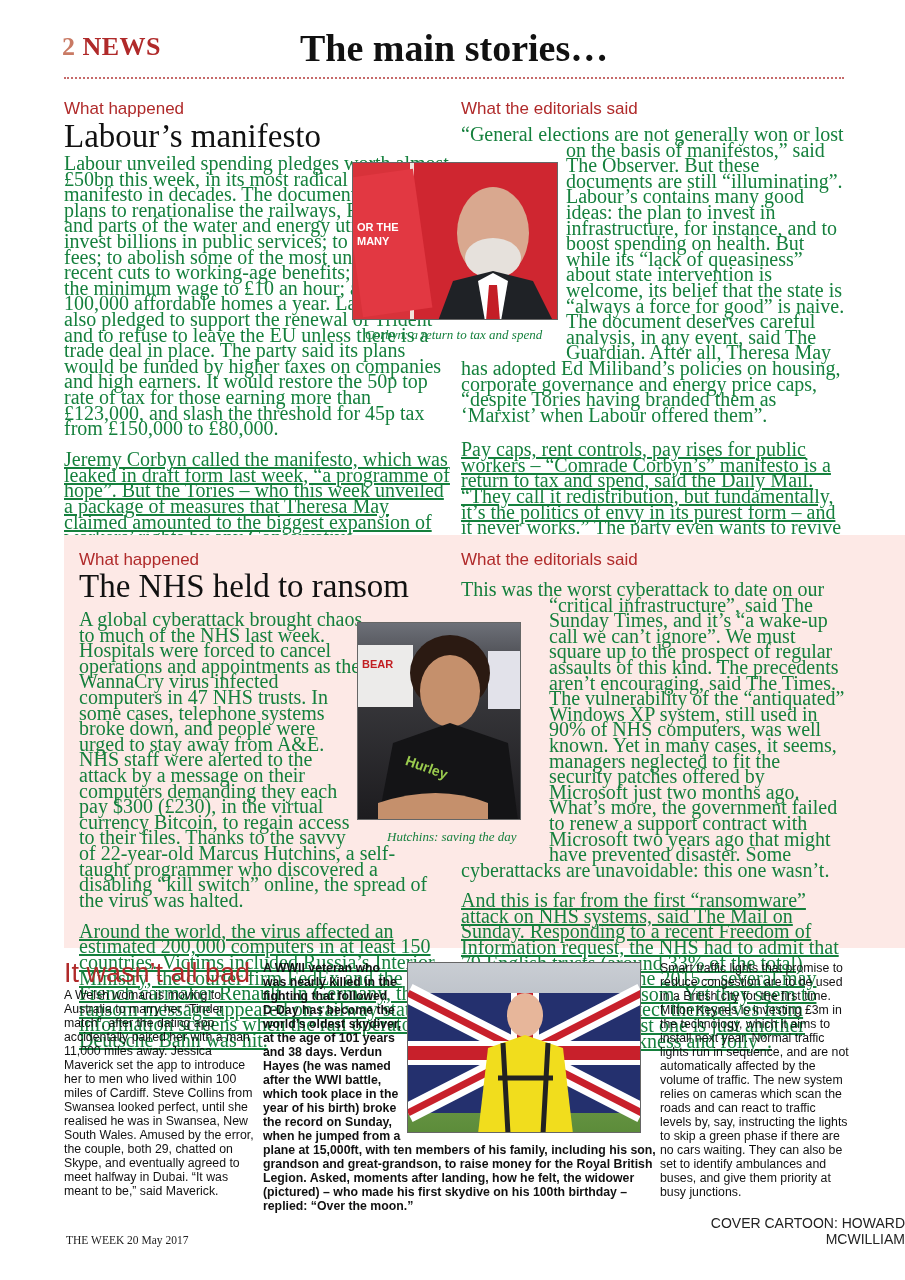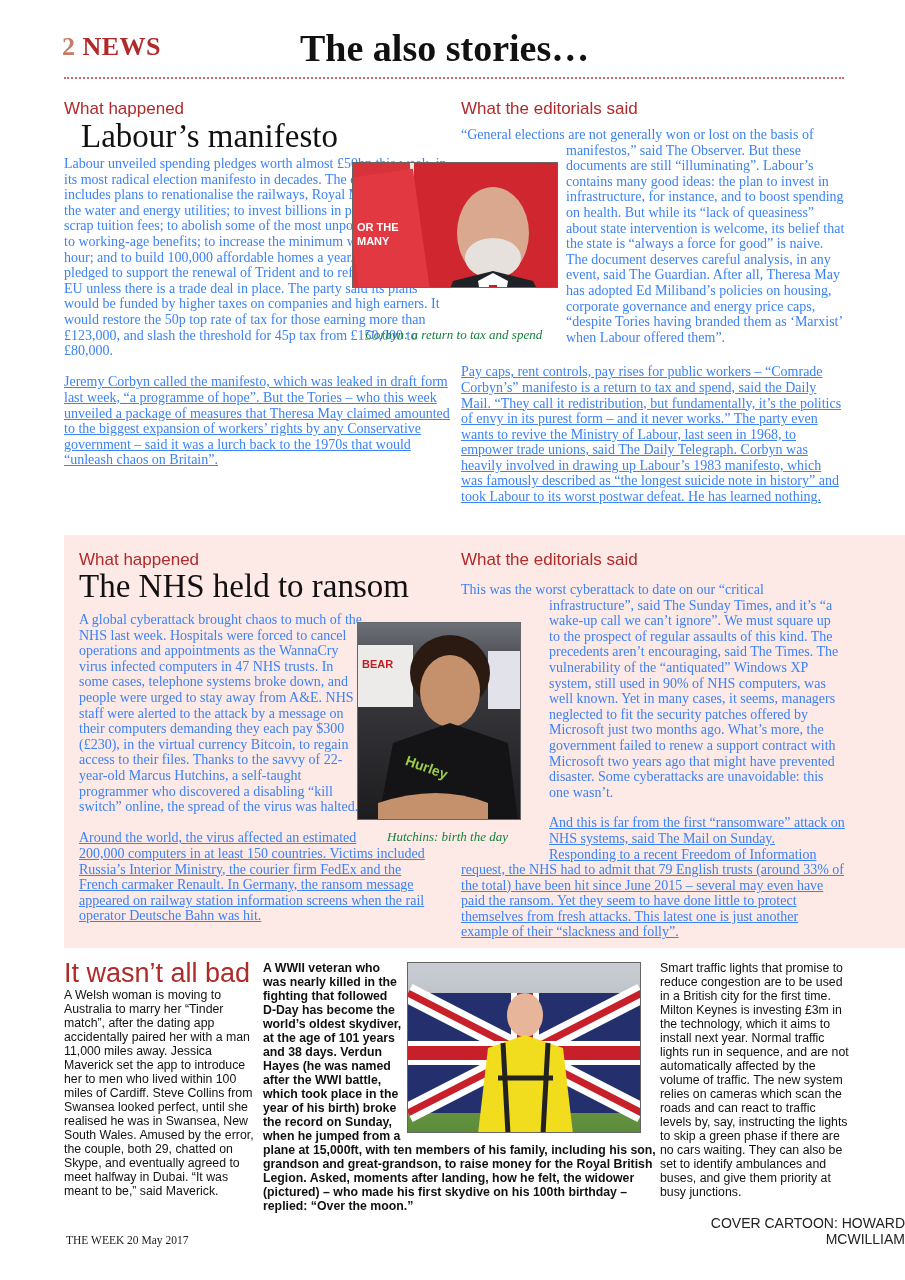--- a/index.html
+++ b/index.html
@@ -9,21 +9,21 @@
   .abs { position: absolute; }
 
   
   .section-label { left: 62px; top: 32px; font-family: "Liberation Serif", serif; font-size: 26px; color: #b02a2a; letter-spacing: 0.5px; font-weight: bold; }
   .section-label .num { color: #c97a64; }
   .page-title { left: 300px; top: 26px; font-family: "Liberation Serif", serif; font-size: 38px; font-weight: bold; color: #111; }
   .dotted-rule { left: 64px; top: 77px; width: 780px; border-top: 2px dotted #c66a6a; }
 
   .kicker { font-family: "Liberation Sans", sans-serif; font-size: 17px; color: #b02a2a; }
   .headline { font-family: "Liberation Serif", serif; font-size: 33px; color: #111; line-height: 1; }
-  .body { font-family: "Liberation Serif", serif; font-size: 14px; line-height: 15.6px; color: #3b82f6; }
+  .body { font-family: "Liberation Serif", serif; font-size: 20px; line-height: 15.6px; color: #15803d; }
   .body p { margin-bottom: 15.6px; }
   .body p:last-child { margin-bottom: 0; text-decoration: underline; }
 
   .caption { font-family: "Liberation Serif", serif; font-style: italic; font-size: 13px; color: #15803d; }
 
   
   .photo { border: 1px solid #666; overflow: hidden; }
   .photo-corbyn { background: linear-gradient(90deg, #d8323a 0%, #d8323a 28%, #f1e4dc 28%, #f1e4dc 30%, #cf2630 30%, #cf2630 100%); }
   .photo-hutchins { background: linear-gradient(180deg, #6d7078 0%, #3a3a3e 30%, #1d1c1f 100%); }
   .photo-hayes { background: linear-gradient(180deg, #c9cdd3 0%, #b6bcc4 35%, #7aa153 55%, #5c8c3a 100%); }
@@ -39,33 +39,33 @@
   .float-l { float: left; }
   .float-r { float: right; }
 </style>
 </head>
 <body>
 
 <div class="abs section-label">
   <span class="num">2</span>
   <span>NEWS</span>
 </div>
-<div class="abs page-title">The also stories…</div>
+<div class="abs page-title">The main stories…</div>
 <div class="abs dotted-rule"></div>
 
 <div class="abs kicker" style="left:64px; top:99px;">What happened</div>
-<div class="abs headline" style="left:81px; top:120px;">Labour’s manifesto</div>
+<div class="abs headline" style="left:64px; top:120px;">Labour’s manifesto</div>
 
 <div class="abs body" style="left:64px; top:156px; width:390px;">
   <div class="float-r" style="width:0; height:180px;"></div>
   <p>Labour unveiled spending pledges worth almost £50bn this week, in its most radical election manifesto in decades. The document includes plans to renationalise the railways, Royal Mail, and parts of the water and energy utilities; to invest billions in public services; to scrap tuition fees; to abolish some of the most unpopular recent cuts to working-age benefits; to increase the minimum wage to £10 an hour; and to build 100,000 affordable homes a year. Labour has also pledged to support the renewal of Trident and to refuse to leave the EU unless there is a trade deal in place. The party said its plans would be funded by higher taxes on companies and high earners. It would restore the 50p top rate of tax for those earning more than £123,000, and slash the threshold for 45p tax from £150,000 to £80,000.</p>
   <p>Jeremy Corbyn called the manifesto, which was leaked in draft form last week, “a programme of hope”. But the Tories – who this week unveiled a package of measures that Theresa May claimed amounted to the biggest expansion of workers’ rights by any Conservative government – said it was a lurch back to the 1970s that would “unleash chaos on Britain”.</p>
 </div>
 
-<div class="abs photo photo-corbyn" style="left:352px; top:162px; width:206px; height:126px;">
+<div class="abs photo photo-corbyn" style="left:352px; top:162px; width:206px; height:158px;">
   <svg width="206" height="158" viewBox="0 0 206 158">
     <rect x="0" y="10" width="70" height="140" fill="#e23842" transform="rotate(-8 35 80)"></rect>
     <text x="4" y="68" fill="#fff" font-family="Liberation Sans, sans-serif" font-size="11" font-weight="bold">OR THE</text>
     <text x="4" y="82" fill="#fff" font-family="Liberation Sans, sans-serif" font-size="11" font-weight="bold">MANY</text>
     <ellipse cx="140" cy="70" rx="36" ry="46" fill="#d9a88f"></ellipse>
     <ellipse cx="140" cy="95" rx="28" ry="20" fill="#e6e1dc"></ellipse>
     <path d="M85 158 L100 118 L140 108 L180 118 L200 158 Z" fill="#1f2226"></path>
     <path d="M125 118 L140 110 L155 118 L148 158 L132 158 Z" fill="#ffffff"></path>
     <path d="M136 122 L144 122 L147 158 L133 158 Z" fill="#c41e26"></path>
   </svg>
@@ -95,21 +95,21 @@
     <rect x="0" y="22" width="55" height="62" fill="#ecebea"></rect>
     <text x="4" y="45" fill="#c21e22" font-family="Liberation Sans, sans-serif" font-size="11" font-weight="bold">BEAR</text>
     <rect x="130" y="28" width="41" height="58" fill="#e2e2ea"></rect>
     <ellipse cx="92" cy="50" rx="40" ry="38" fill="#2b1a12"></ellipse>
     <ellipse cx="92" cy="68" rx="30" ry="36" fill="#c5906c"></ellipse>
     <path d="M20 198 L35 120 L92 100 L150 120 L160 198 Z" fill="#141416"></path>
     <text x="45" y="150" fill="#9acb4e" font-family="Liberation Sans, sans-serif" font-size="14" font-weight="bold" transform="rotate(20 70 150)">Hurley</text>
     <path d="M20 180 Q80 160 130 180 L130 198 L20 198 Z" fill="#c5906c"></path>
   </svg>
 </div>
-<div class="abs caption" style="left:387px; top:829px;">Hutchins: birth the day</div>
+<div class="abs caption" style="left:387px; top:829px;">Hutchins: saving the day</div>
 
 <div class="abs kicker" style="left:461px; top:550px;">What the editorials said</div>
 <div class="abs body" style="left:461px; top:582px; width:384px;">
   <div class="float-l" style="width:0; height:31px; clear:left;"></div>
   <div class="float-l" style="width:88px; height:248px; clear:left;"></div>
   <p style="margin-bottom:15px;">This was the worst cyberattack to date on our “critical infrastructure”, said The Sunday Times, and it’s “a wake-up call we can’t ignore”. We must square up to the prospect of regular assaults of this kind. The precedents aren’t encouraging, said The Times. The vulnerability of the “antiquated” Windows XP system, still used in 90% of NHS computers, was well known. Yet in many cases, it seems, managers neglected to fit the security patches offered by Microsoft just two months ago. What’s more, the government failed to renew a support contract with Microsoft two years ago that might have prevented disaster. Some cyberattacks are unavoidable: this one wasn’t.</p>
   <p>And this is far from the first “ransomware” attack on NHS systems, said The Mail on Sunday. Responding to a recent Freedom of Information request, the NHS had to admit that 79 English trusts (around 33% of the total) have been hit since June 2015 – several may even have paid the ransom. Yet they seem to have done little to protect themselves from fresh attacks. This latest one is just another example of their “slackness and folly”.</p>
 </div>
 
 <div class="abs" style="left:64px; top:958px; font-family:'Liberation Sans', sans-serif; font-size:27px; color:#b02a2a;">It wasn’t all bad</div>

